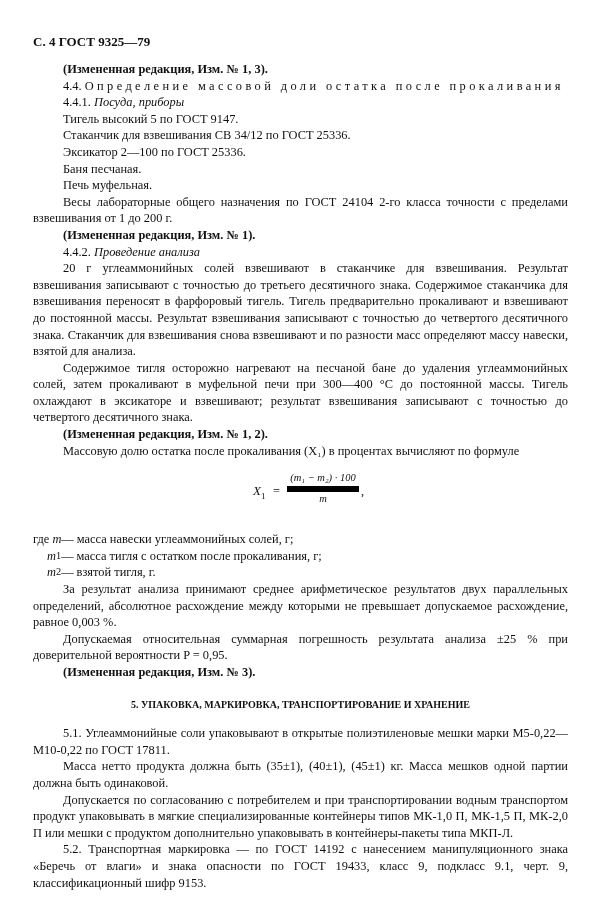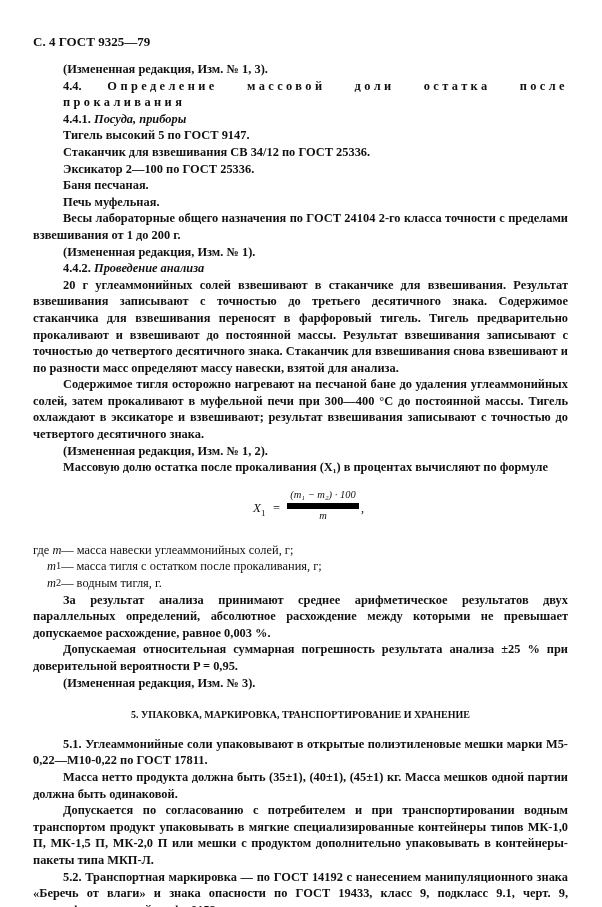--- a/index.html
+++ b/index.html
@@ -3,34 +3,34 @@
 <meta charset="utf-8">
 <style>
   html, body { margin: 0; padding: 0; background: #ffffff; }
   body {
     width: 602px; height: 907px; position: relative; overflow: hidden;
     font-family: "Liberation Serif", "DejaVu Serif", serif;
     color: #111; font-size: 12.4px; line-height: 16.6px;
   }
   .header { position: absolute; left: 33px; top: 34px; font-weight: bold; font-size: 13px; }
   .content { position: absolute; left: 33px; top: 61px; width: 535px; }
-  .p { margin: 0; text-align: justify; font-weight: bold; }
+  .p { margin: 0; text-align: justify; }
   .ind { text-indent: 30px; }
   .blk { padding-left: 30px; }
   .b { font-weight: bold; }
   .i { font-style: italic; }
   .spaced { letter-spacing: 3.4px; }
   .formula { position: relative; height: 50px; margin-top: 10px; }
   .formula .fx { position: absolute; left: 220px; top: 14px; font-style: italic; font-size: 13px; }
   .formula .fx sub { font-style: normal; font-size: 9px; }
   .formula .eq { position: absolute; left: 240px; top: 14px; }
   .formula .frac { position: absolute; left: 254px; top: 2px; text-align: center; width: 72px; font-size: 10.5px; line-height: 14px; }
   .formula .num { border-bottom: 6px solid #000000; padding-bottom: 1px; }
   .formula .comma { position: absolute; left: 328px; top: 14px; }
-  .where { margin-top: 6px; }
+  .where { margin-top: 12px; }
   .where .row { display: flex; }
   .where .sym { font-style: italic; }
   .section-title { text-align: center; font-weight: bold; font-size: 10px; margin: 16px 0 12px 0; }
 </style>
 </head>
 <body>
 
 <div class="header">С. 4 ГОСТ 9325—79</div>
 
 <div class="content">
@@ -74,21 +74,21 @@
       <span>где </span>&nbsp;<span class="sym">m</span><span> — масса навески углеаммонийных солей, г;</span>
     </div>
     <div class="row" style="padding-left:14px">
       <span class="sym">m</span>
         <sub>1</sub>
         <span> — масса тигля с остатком после прокаливания, г;</span>
     </div>
     <div class="row" style="padding-left:14px">
       <span class="sym">m</span>
         <sub>2</sub>
-        <span> — водным тигля, г.</span>
+        <span> — взятой тигля, г.</span>
     </div>
   </div>
 
   <p class="p ind">За результат анализа принимают среднее арифметическое результатов двух параллельных определений, абсолютное расхождение между которыми не превышает допускаемое расхождение, равное 0,003 %.</p>
   <p class="p ind">Допускаемая относительная суммарная погрешность результата анализа ±25 % при доверительной вероятности P = 0,95.</p>
   <p class="p blk b">(Измененная редакция, Изм. № 3).</p>
 
   <div class="section-title">5. УПАКОВКА, МАРКИРОВКА, ТРАНСПОРТИРОВАНИЕ И ХРАНЕНИЕ</div>
 
   <p class="p ind">5.1. Углеаммонийные соли упаковывают в открытые полиэтиленовые мешки марки М5-0,22—М10-0,22 по ГОСТ 17811.</p>

